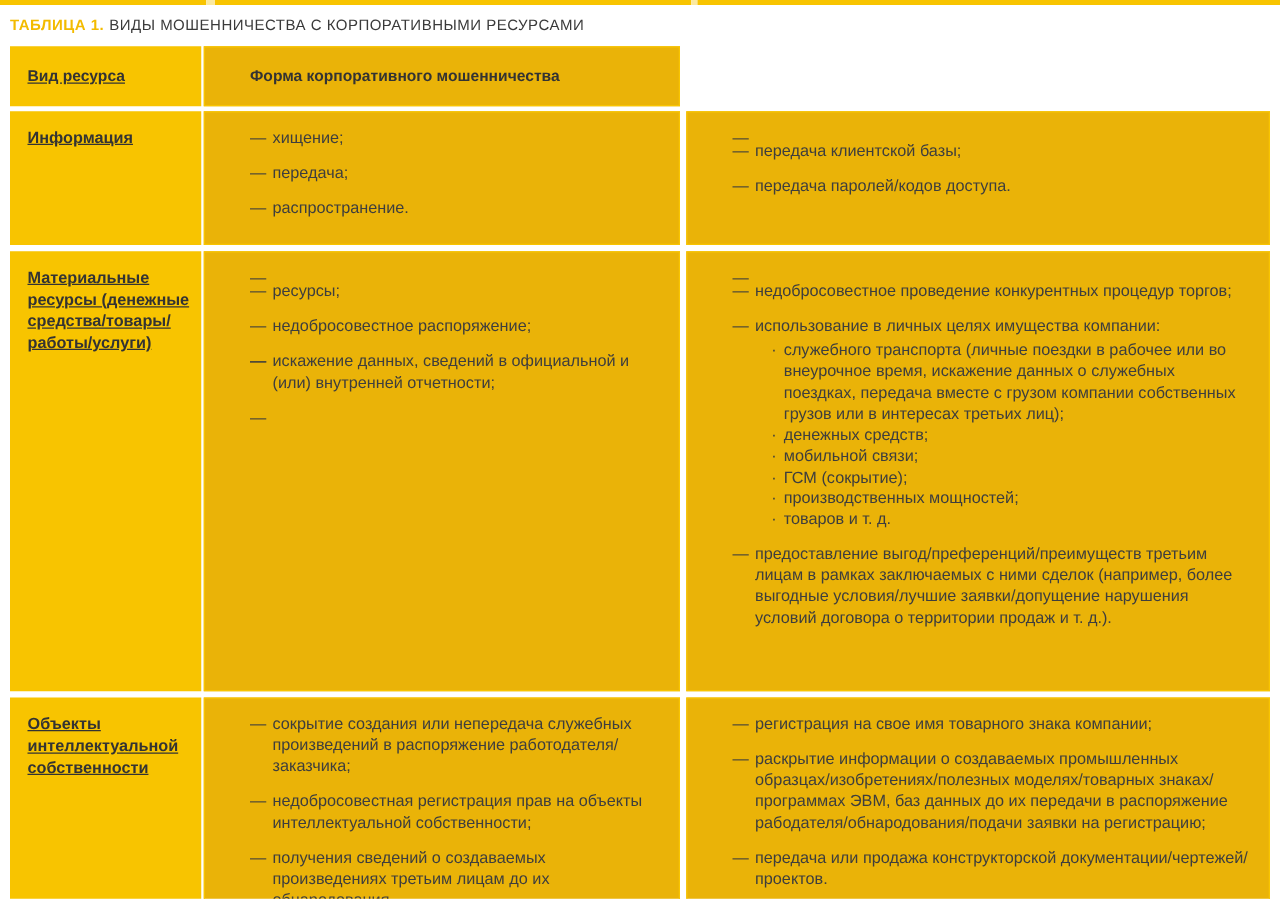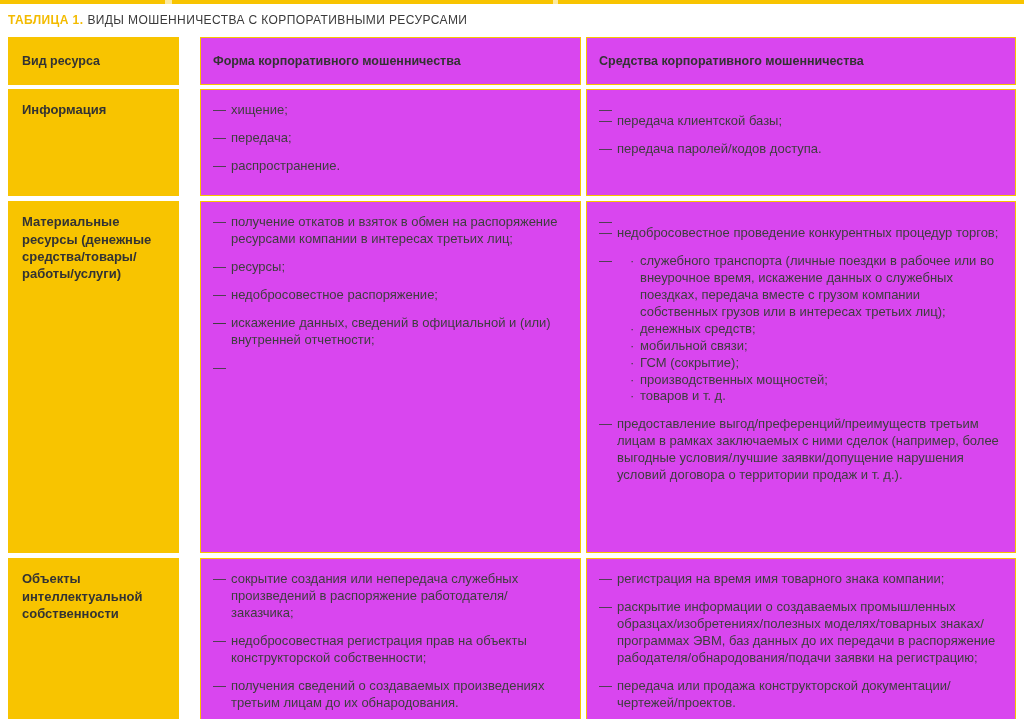--- a/index.html
+++ b/index.html
@@ -29,36 +29,36 @@
     white-space: nowrap;
   }
   .page-title .accent { color: #F3BB00; font-weight: 700; margin-right: 4px; }
 
   .tbl { margin: 0 8px; }
   .thead, .trow { display: flex; align-items: stretch; }
   .thead { margin-bottom: 4px; }
   .trow { margin-bottom: 5px; }
   .trow:last-child { margin-bottom: 0; }
 
-  .col1 { width: 171px; margin-right: 21px; flex: none; }
+  .col1 { width: 153px; margin-right: 2px; flex: none; text-decoration: underline; }
   .col2 { width: 381px; margin-right: 5px; flex: none; }
   .col3 { flex: 1; }
 
   .solid {
     background: #F8C400;
     color: #333333;
     font-weight: 700;
     font-size: 13px;
     line-height: 1.32;
     padding: 12px 8px 12px 14px;
   }
   .framed {
-    background: #d946ef;
+    background: #eab308;
     border: 1.5px solid #F8C400;
-    padding: 12px 14px 10px 12px;
+    padding: 12px 14px 10px 36px;
   }
   .thead .cell {
     min-height: 48px;
     display: flex;
     align-items: center;
     font-weight: 700;
     font-size: 12.5px;
     color: #333333;
   }
   .thead .framed { padding-top: 4px; padding-bottom: 4px; }
@@ -92,67 +92,66 @@
   <div class="gap gap-2"></div>
   <div class="seg seg-3"></div>
 </div>
 
 <div class="page-title"><span class="accent">ТАБЛИЦА 1.</span><span>ВИДЫ МОШЕННИЧЕСТВА С КОРПОРАТИВНЫМИ РЕСУРСАМИ</span></div>
 
 <div class="tbl">
   <div class="thead">
     <div class="cell col1 solid">Вид ресурса</div>
     <div class="cell col2 framed">Форма корпоративного мошенничества</div>
-    <div class="cell col3 framed">Средства корпоративного мошенничества</div>
   </div>
   <div id="rows">
       <div class="trow trow-0">
         <div class="cell col1 solid">Информация</div>
         <div class="cell col2 framed">
           <div class="bullet"><span class="dash">—</span><span class="btext"> хищение;</span></div>
           <div class="bullet"><span class="dash">—</span><span class="btext"> передача;</span></div>
           <div class="bullet"><span class="dash">—</span><span class="btext"> распространение.</span></div>
         </div>
         <div class="cell col3 framed">
           <div class="bullet"><span class="dash">—</span></div>
           <div class="bullet"><span class="dash">—</span><span class="btext"> передача клиентской базы;</span></div>
           <div class="bullet"><span class="dash">—</span><span class="btext"> передача паролей/кодов доступа.</span></div>
         </div>
       </div>
       <div class="trow trow-1">
         <div class="cell col1 solid">Материальные ресурсы (денежные средства/товары/работы/услуги)</div>
         <div class="cell col2 framed">
-          <div class="bullet"><span class="dash">—</span><span class="btext"> получение откатов и взяток в обмен на распоряжение ресурсами компании в интересах третьих лиц;</span></div>
+          <div class="bullet"><span class="dash">—</span></div>
           <div class="bullet"><span class="dash">—</span><span class="btext"> ресурсы;</span></div>
           <div class="bullet"><span class="dash">—</span><span class="btext"> недобросовестное распоряжение;</span></div>
           <div class="bullet"><span class="dash">—</span></div>
           <div class="bullet"><span class="dash">—</span><span class="btext"> искажение данных, сведений в официальной и (или) внутренней отчетности;</span></div>
           <div class="bullet"><span class="dash">—</span></div>
         </div>
         <div class="cell col3 framed">
           <div class="bullet"><span class="dash">—</span></div>
           <div class="bullet"><span class="dash">—</span><span class="btext"> недобросовестное проведение конкурентных процедур торгов;</span></div>
-          <div class="bullet"><span class="dash">—</span><div class="sublist">
+          <div class="bullet"><span class="dash">—</span><span class="btext"> использование в личных целях имущества компании:</span><div class="sublist">
               <div class="subitem"><span class="dot">·</span><span class="stext"> служебного транспорта (личные поездки в рабочее или во внеурочное время, искажение данных о служебных поездках, передача вместе с грузом компании собственных грузов или в интересах третьих лиц);</span></div>
               <div class="subitem"><span class="dot">·</span><span class="stext"> денежных средств;</span></div>
               <div class="subitem"><span class="dot">·</span><span class="stext"> мобильной связи;</span></div>
               <div class="subitem"><span class="dot">·</span><span class="stext"> ГСМ (сокрытие);</span></div>
               <div class="subitem"><span class="dot">·</span><span class="stext"> производственных мощностей;</span></div>
               <div class="subitem"><span class="dot">·</span><span class="stext"> товаров и т. д.</span></div>
             </div></div>
           <div class="bullet"><span class="dash">—</span><span class="btext"> предоставление выгод/преференций/преимуществ третьим лицам в рамках заключаемых с ними сделок (например, более выгодные условия/лучшие заявки/допущение нарушения условий договора о территории продаж и т. д.).</span></div>
         </div>
       </div>
       <div class="trow trow-2">
         <div class="cell col1 solid">Объекты интеллектуальной собственности</div>
         <div class="cell col2 framed">
           <div class="bullet"><span class="dash">—</span><span class="btext"> сокрытие создания или непередача служебных произведений в распоряжение работодателя/заказчика;</span></div>
-          <div class="bullet"><span class="dash">—</span><span class="btext"> недобросовестная регистрация прав на объекты конструкторской собственности;</span></div>
+          <div class="bullet"><span class="dash">—</span><span class="btext"> недобросовестная регистрация прав на объекты интеллектуальной собственности;</span></div>
           <div class="bullet"><span class="dash">—</span><span class="btext"> получения сведений о создаваемых произведениях третьим лицам до их обнародования.</span></div>
         </div>
         <div class="cell col3 framed">
-          <div class="bullet"><span class="dash">—</span><span class="btext"> регистрация на время имя товарного знака компании;</span></div>
+          <div class="bullet"><span class="dash">—</span><span class="btext"> регистрация на свое имя товарного знака компании;</span></div>
           <div class="bullet"><span class="dash">—</span><span class="btext"> раскрытие информации о создаваемых промышленных образцах/изобретениях/полезных моделях/товарных знаках/программах ЭВМ, баз данных до их передачи в распоряжение рабодателя/обнародования/подачи заявки на регистрацию;</span></div>
           <div class="bullet"><span class="dash">—</span><span class="btext"> передача или продажа конструкторской документации/чертежей/проектов.</span></div>
         </div>
       </div>
     </div>
 </div>
 
 </body></html>

